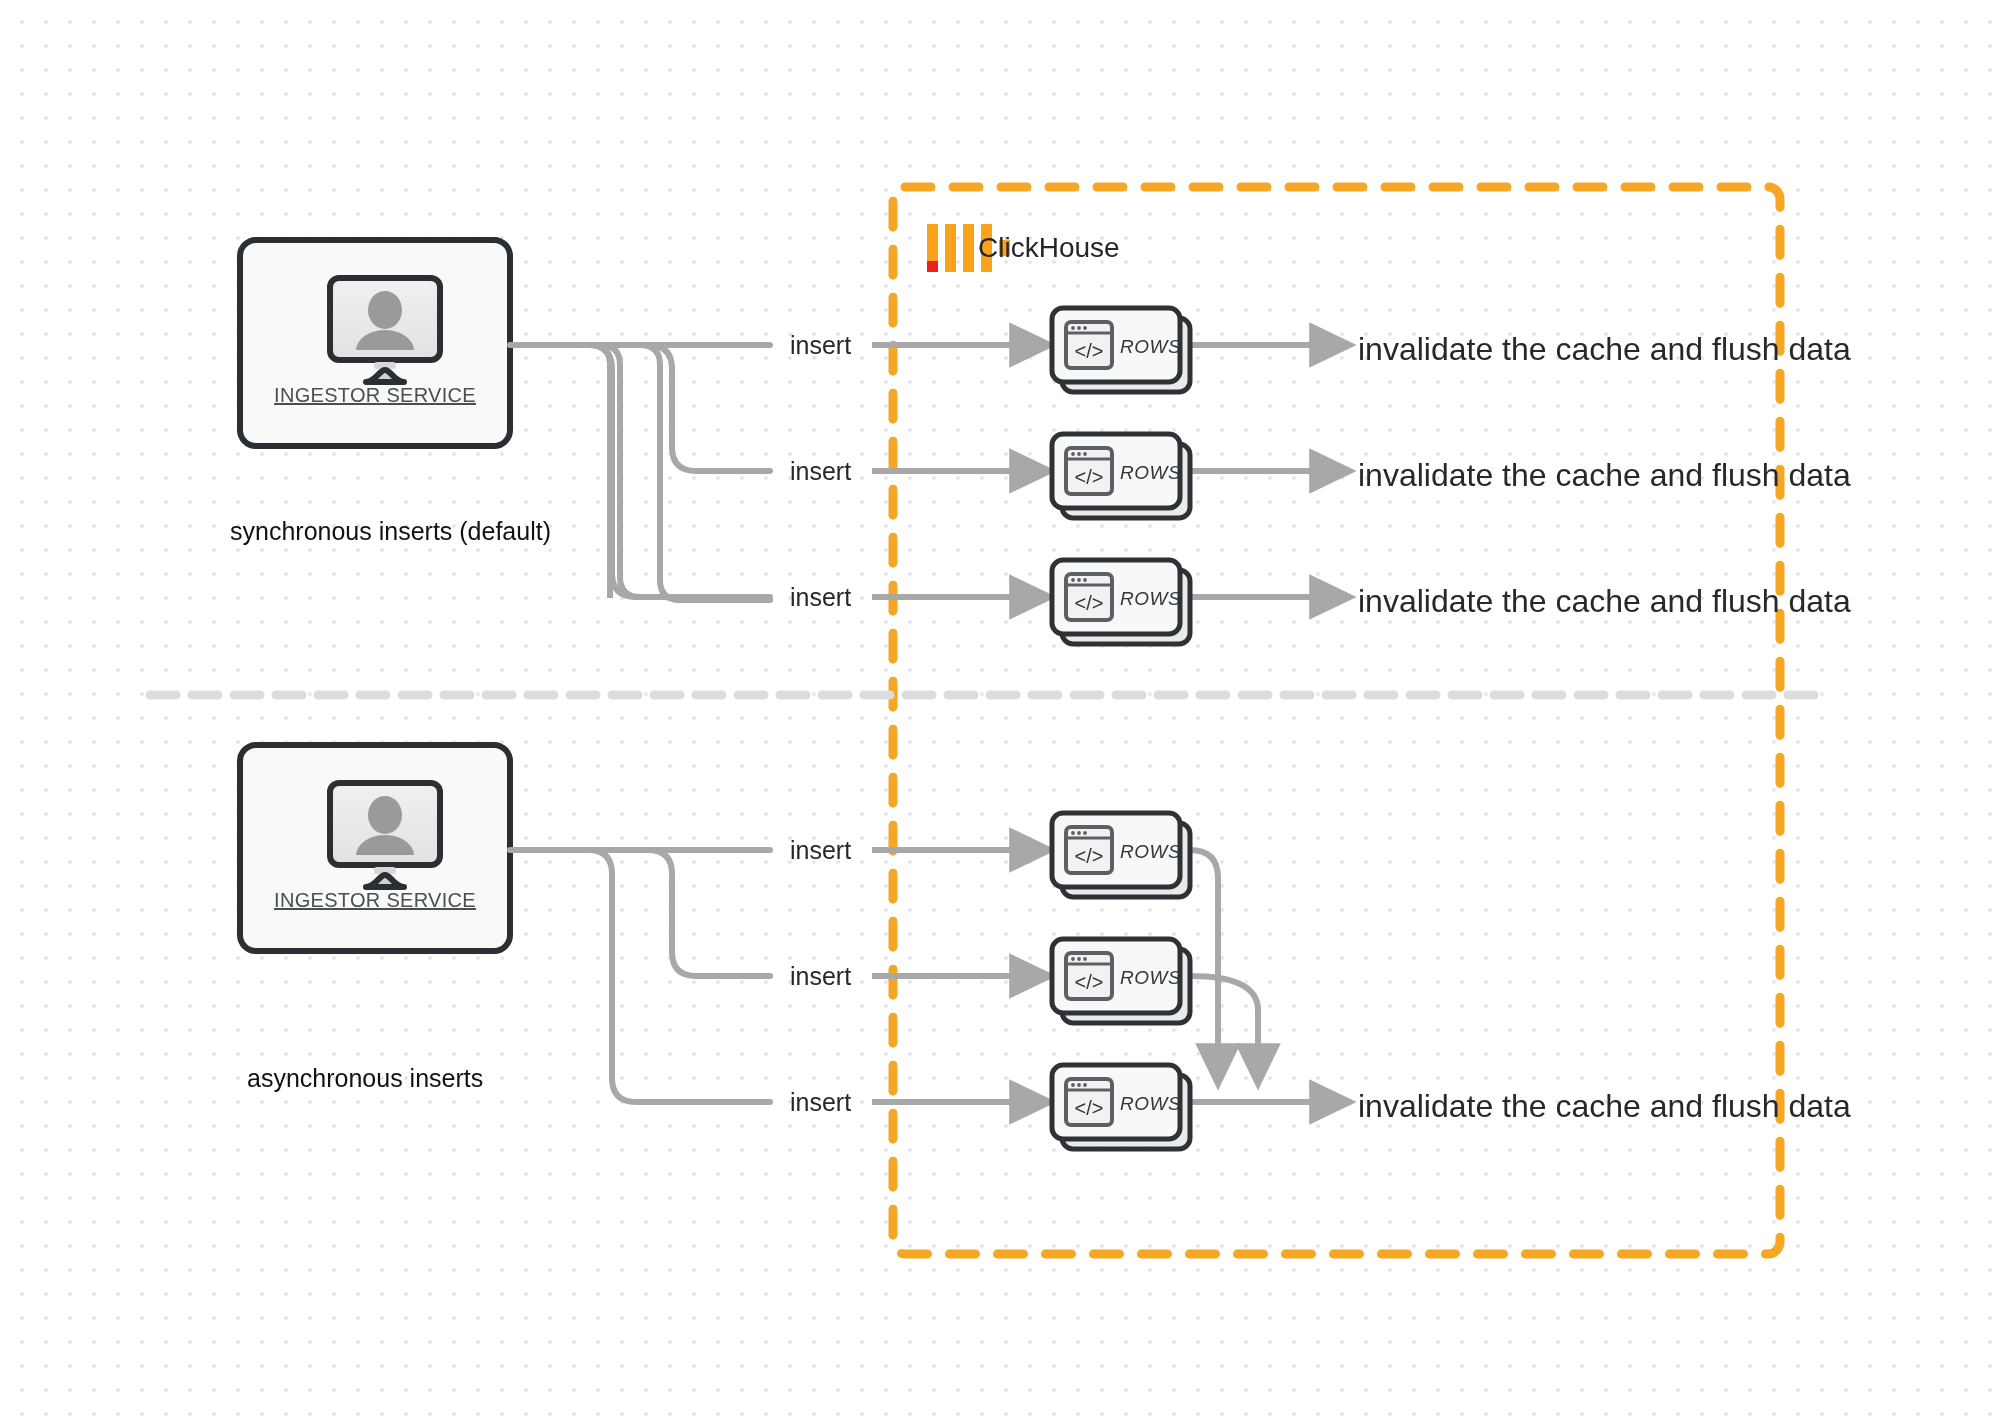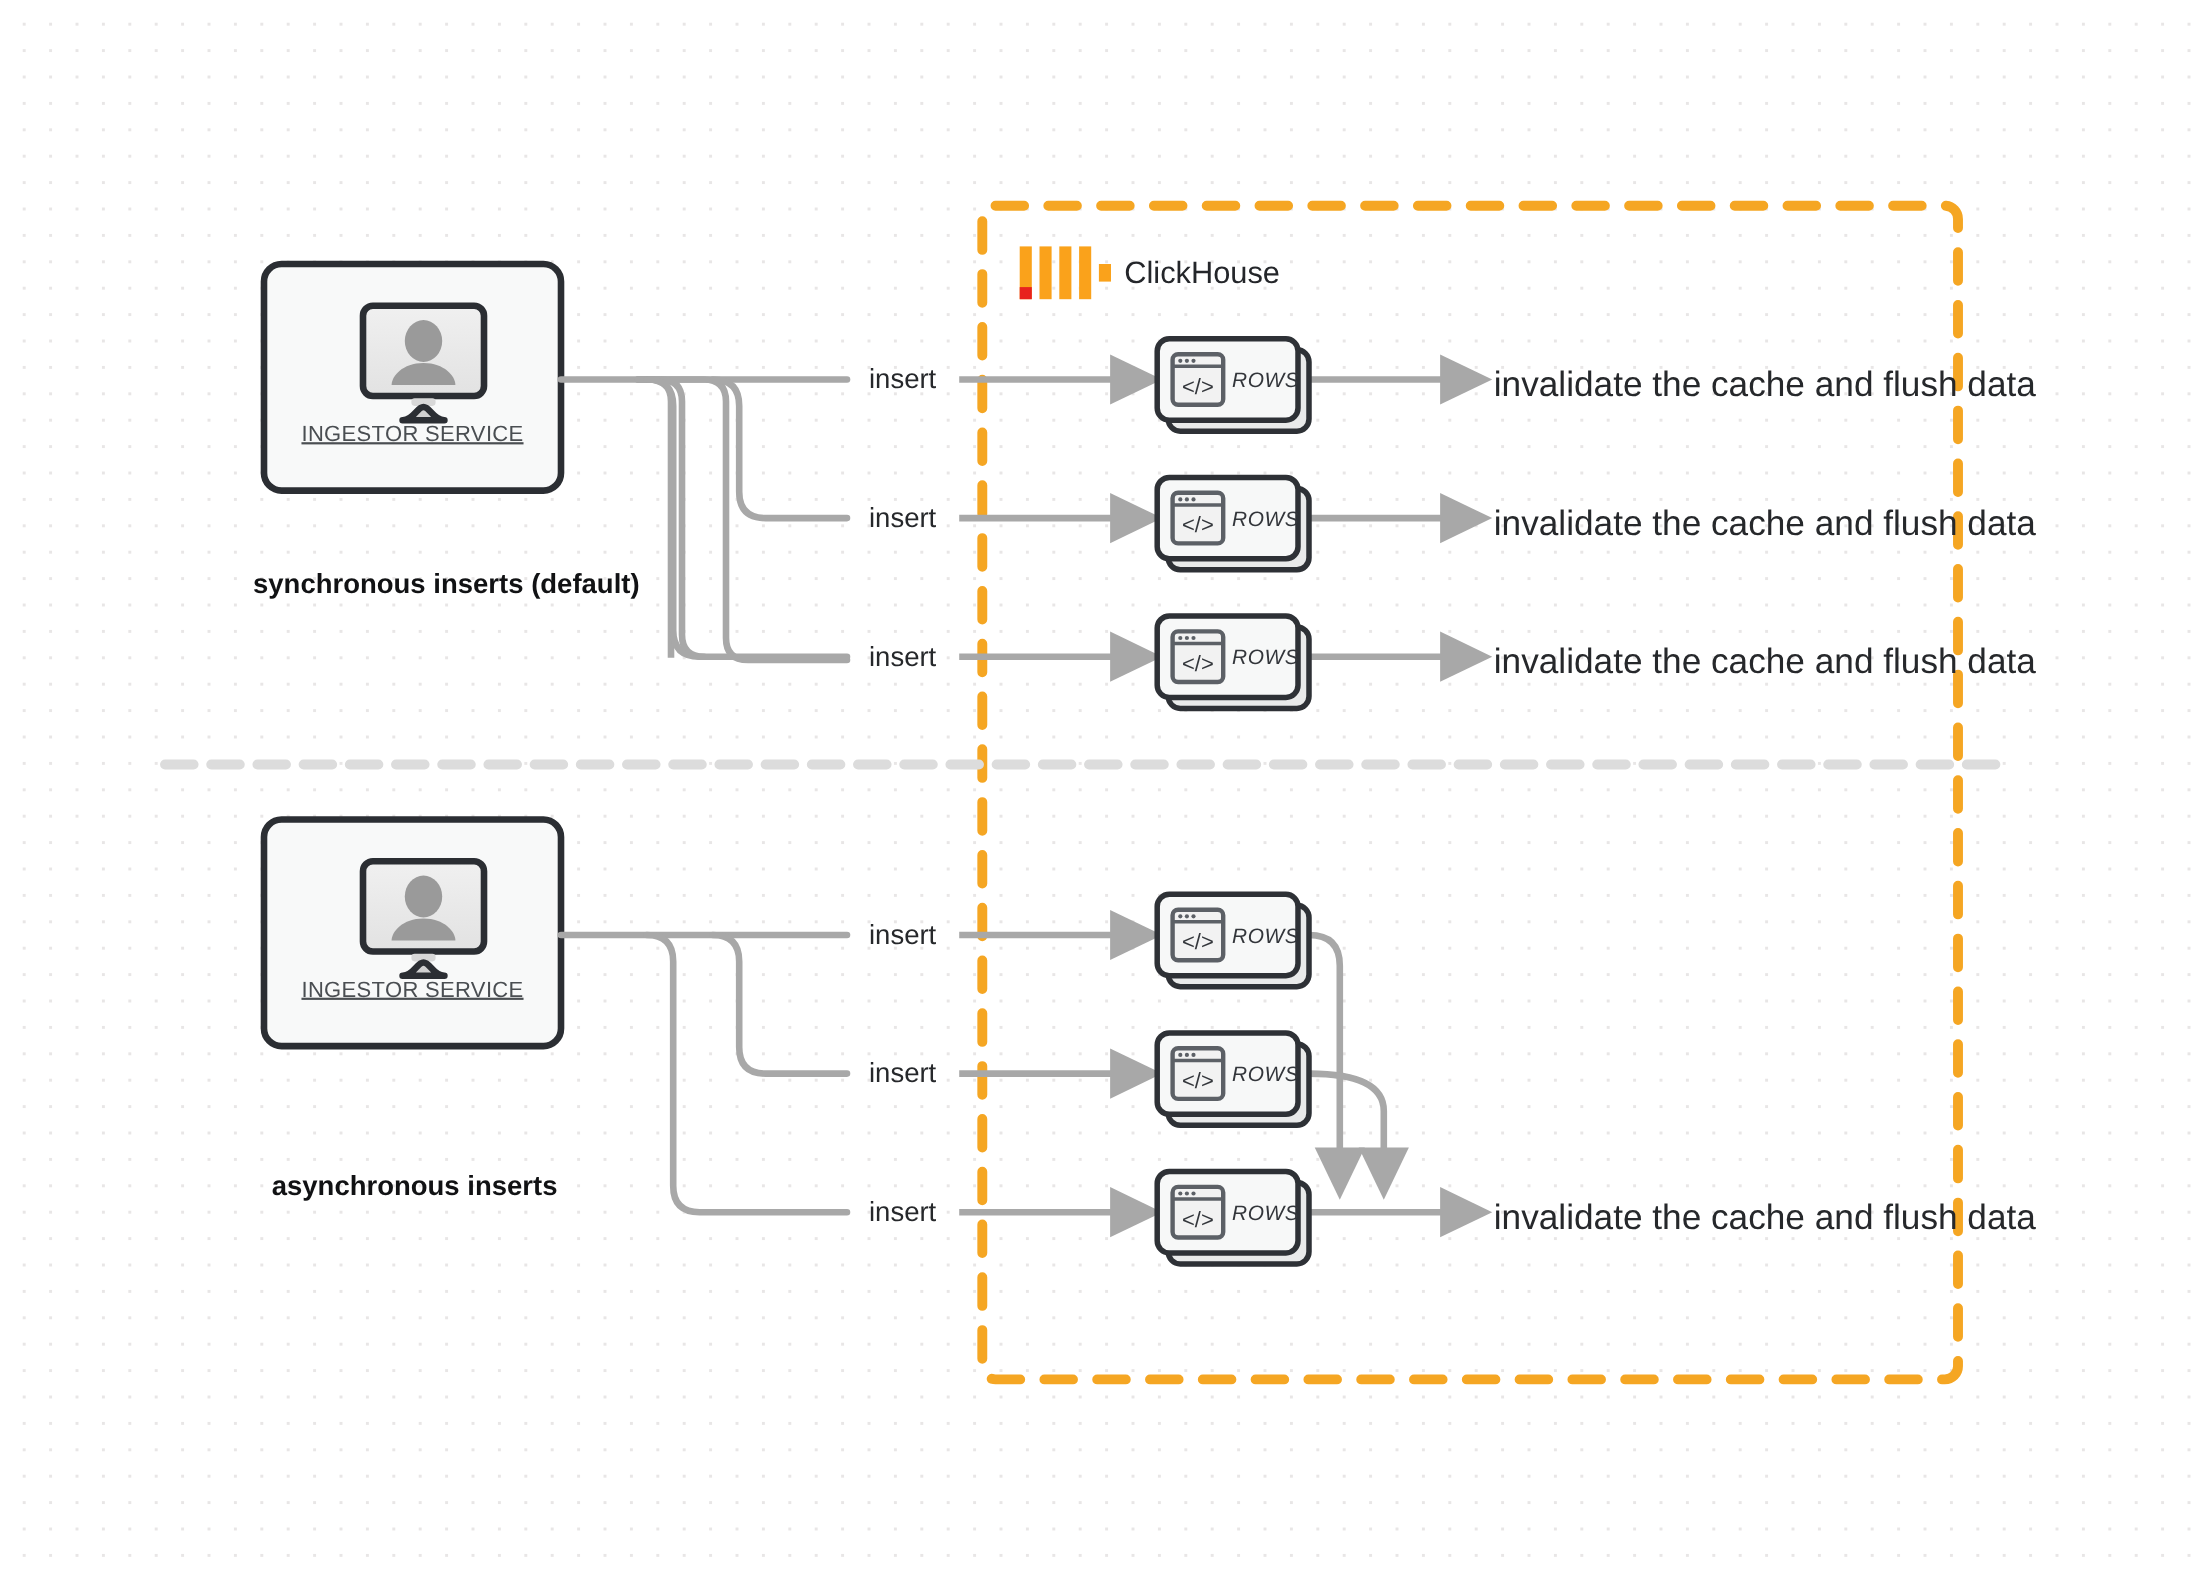--- a/index.html
+++ b/index.html
@@ -33,21 +33,21 @@
   .lbl-insert {
     font-size: 25px;
     color: #26282b;
   }
   .lbl-flush {
     font-size: 32px;
     color: #26282b;
   }
   .lbl-section {
     font-size: 25px;
-    font-weight: bold;
+    font-weight: normal;
     color: #111214;
   }
   .lbl-service {
     font-size: 20px;
     color: #4a4e52;
     letter-spacing: 0.3px;
     text-decoration: underline;
   }
   .lbl-ch {
     font-size: 28px;
@@ -232,21 +232,21 @@
     <g>
       <rect x="927" y="224" width="11" height="48" fill="#faa21b"></rect>
       <rect x="945" y="224" width="11" height="48" fill="#faa21b"></rect>
       <rect x="963" y="224" width="11" height="48" fill="#faa21b"></rect>
       <rect x="981" y="224" width="11" height="48" fill="#faa21b"></rect>
       <rect x="927" y="261" width="11" height="11" fill="#e8221e"></rect>
       <rect x="999" y="240" width="11" height="16" fill="#faa21b"></rect>
     </g>
   </svg>
 
-  <div class="lbl lbl-ch" style="left:1022px; top:232px;">ClickHouse</div>
+  <div class="lbl lbl-ch" style="left:978px; top:232px;">ClickHouse</div>
 
   <div class="lbl lbl-service" style="left:375px; top:384px; transform:translateX(-50%);">INGESTOR SERVICE</div>
   <div class="lbl lbl-section" style="left:230px; top:517px;">synchronous inserts (default)</div>
 
   <div class="lbl lbl-insert" style="left:790px; top:331px;">insert</div>
   <div class="lbl lbl-insert" style="left:790px; top:457px;">insert</div>
   <div class="lbl lbl-insert" style="left:790px; top:583px;">insert</div>
 
   <div class="lbl lbl-rows" style="left:1120px; top:336px;">ROWS</div>
   <div class="lbl lbl-rows" style="left:1120px; top:462px;">ROWS</div>

